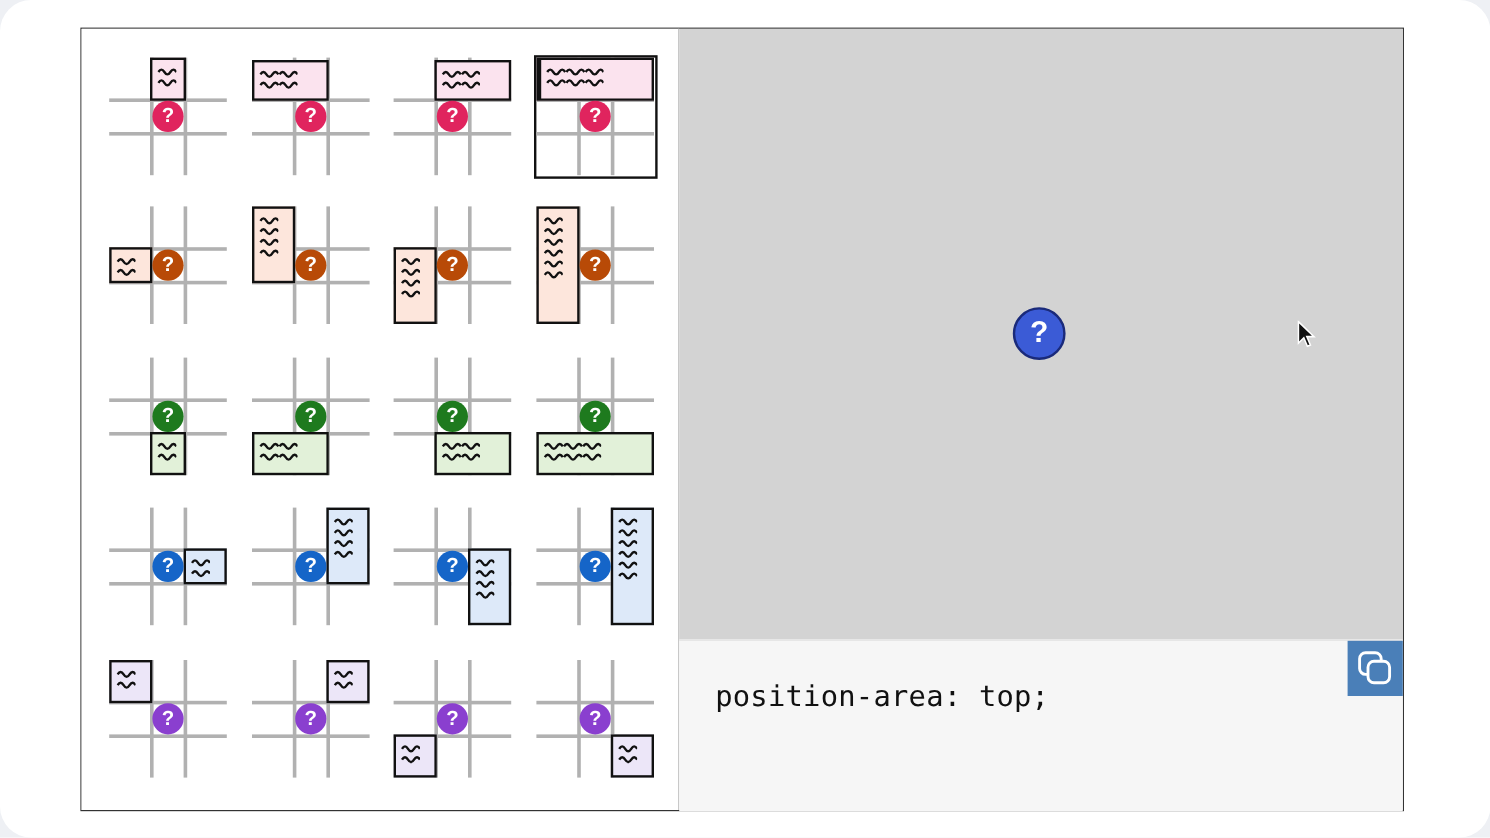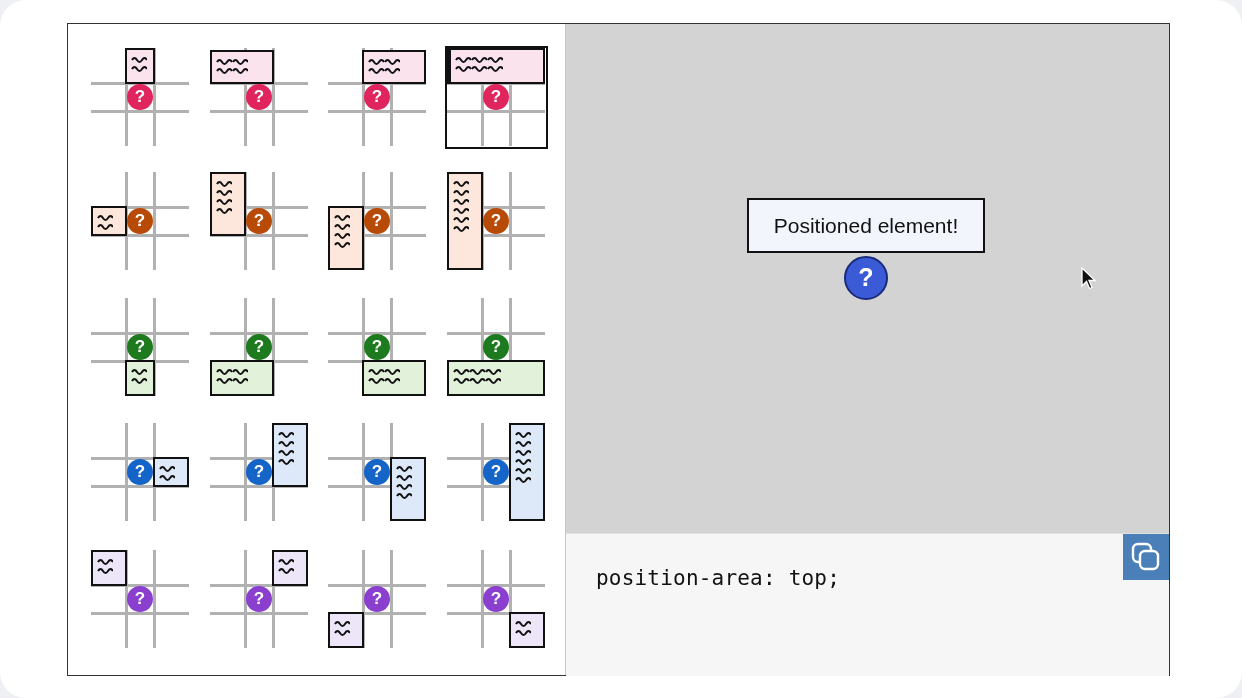--- a/index.html
+++ b/index.html
@@ -2,21 +2,21 @@
 <html><head>
 <meta charset="utf-8">
 <style>
   html,body{margin:0;padding:0;}
   body{width:1242px;height:698px;background:#eef0f4;position:relative;overflow:hidden;font-family:"Liberation Sans",sans-serif;}
   .card{position:absolute;left:0;top:0;width:1242px;height:698px;background:#ffffff;border-radius:26px;}
   .frame{position:absolute;left:67px;top:23px;width:1101px;height:651px;border:1.5px solid #333;background:#fff;}
   .left{position:absolute;left:0;top:0;width:497px;height:651px;background:#fff;border-right:1px solid #c8c8c8;}
   .stage{position:absolute;left:498px;top:0;width:603px;height:509px;background:#d3d3d3;}
   .code{position:absolute;left:498px;top:509px;width:603px;height:142px;background:#f6f6f6;border-top:1px solid #e2e2e2;}
-  .code-text{position:absolute;left:30px;top:32px;font-family:"DejaVu Sans Mono",monospace;font-size:21px;color:#111;letter-spacing:0.2px;}
+  .code-text{position:absolute;left:30px;top:32px;font-family:"DejaVu Sans Mono",monospace;font-size:24px;color:#111;letter-spacing:0.2px;}
   .copy-btn{position:absolute;right:0;top:0;width:46px;height:46px;background:#4a7fb8;cursor:pointer;}
   .copy-btn svg{position:absolute;left:8px;top:8px;}
   .diagram{position:absolute;}
   .gl{position:absolute;background:#b1b1b1;}
   .gl.v{width:3px;}
   .gl.h{height:3px;}
   .box{position:absolute;border:2px solid #111;box-sizing:border-box;}
   .anchor{position:absolute;width:26px;height:26px;border-radius:50%;color:#fff;font-weight:bold;font-size:17px;text-align:center;line-height:26px;font-family:"Liberation Sans",sans-serif;}
   .squig{position:absolute;}
   .tooltip{position:absolute;left:181px;top:174px;width:238px;height:55px;box-sizing:border-box;border:2.5px solid #111;background:#f2f6fc;text-align:center;line-height:51px;font-size:21px;color:#111;}
@@ -318,21 +318,20 @@
             <div class="squig" style="left: 4px; top: 4px;"><svg class="squig-svg" width="16" height="20" viewBox="0 0 16 20">
                 <path d="M1 6 q2.5 -4 5 0 t5 0 t5 0" fill="none" stroke="#111" stroke-width="2"></path>
                 <path d="M1 15 q2.5 -4 5 0 t5 0 t5 0" fill="none" stroke="#111" stroke-width="2"></path>
               </svg></div>
           </div>
           <div class="anchor" style="background: rgb(138, 63, 207); left: 415px; top: 562px;">?</div>
         </div>
       </div>
 
     <div class="stage">
-      <div class="tooltip">Positioned element!</div>
       <div class="qbtn">?</div>
       <div class="cursor">
         <svg width="16" height="24" viewBox="0 0 16 24">
           <path d="M1 1 L1 19 L5.5 14.5 L8.5 21.5 L11 20.5 L8 13.5 L14 13.5 Z" fill="#111" stroke="#fff" stroke-width="1.3"></path>
         </svg>
       </div>
     </div>
 
     <div class="code">
       <div class="code-text">position-area: top;</div>

